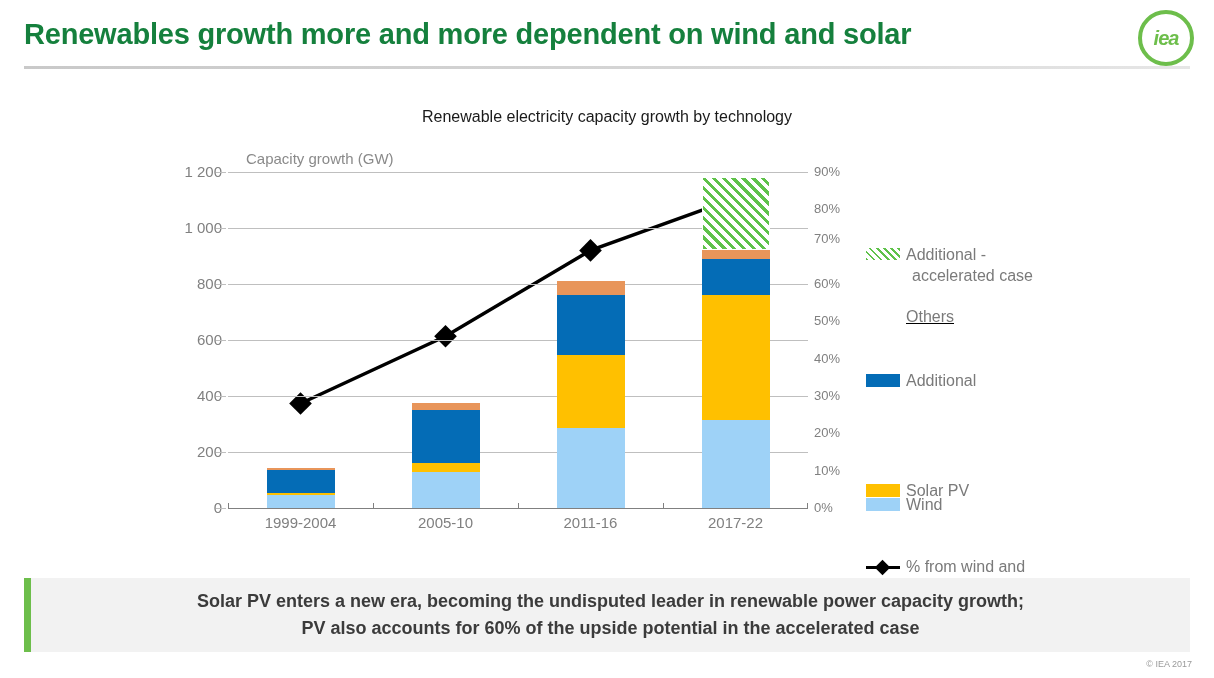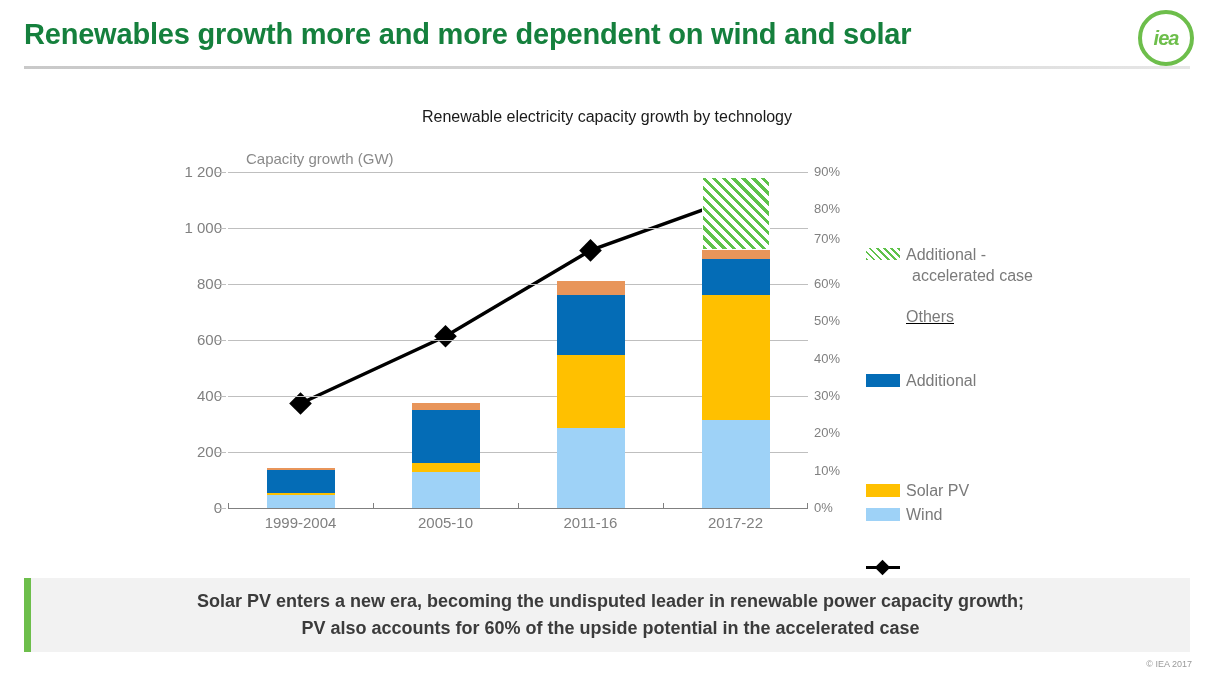--- a/index.html
+++ b/index.html
@@ -235,28 +235,32 @@
           <div class="legend-label">
             <div>Additional</div>
           </div>
         </div>
         <div class="legend-item" style="top: 188px; margin-top: 48px;">
           <div class="swatch sw-solar"></div>
           <div class="legend-label">
             <div>Solar PV</div>
           </div>
         </div>
-        <div class="legend-item" style="top: 260px;">
+        <div class="legend-item" style="top: 250px;">
           <div class="swatch sw-wind"></div>
           <div class="legend-label">
             <div>Wind</div>
           </div>
         </div>
         <div class="legend-item" style="top: 312px;">
           <div class="swatch sw-line"></div>
+          <div class="legend-label">
+            <div>% from wind and</div>
+            <div style="padding-left: 6px;">solar PV (right axis)</div>
+          </div>
         </div>
       </div>
   </div>
 
   <div class="banner">
     <div class="banner-accent"></div>
     <div class="banner-text">
       <div>Solar PV enters a new era, becoming the undisputed leader in renewable power capacity growth;</div>
       <div>PV also accounts for 60% of the upside potential in the accelerated case</div>
     </div>

